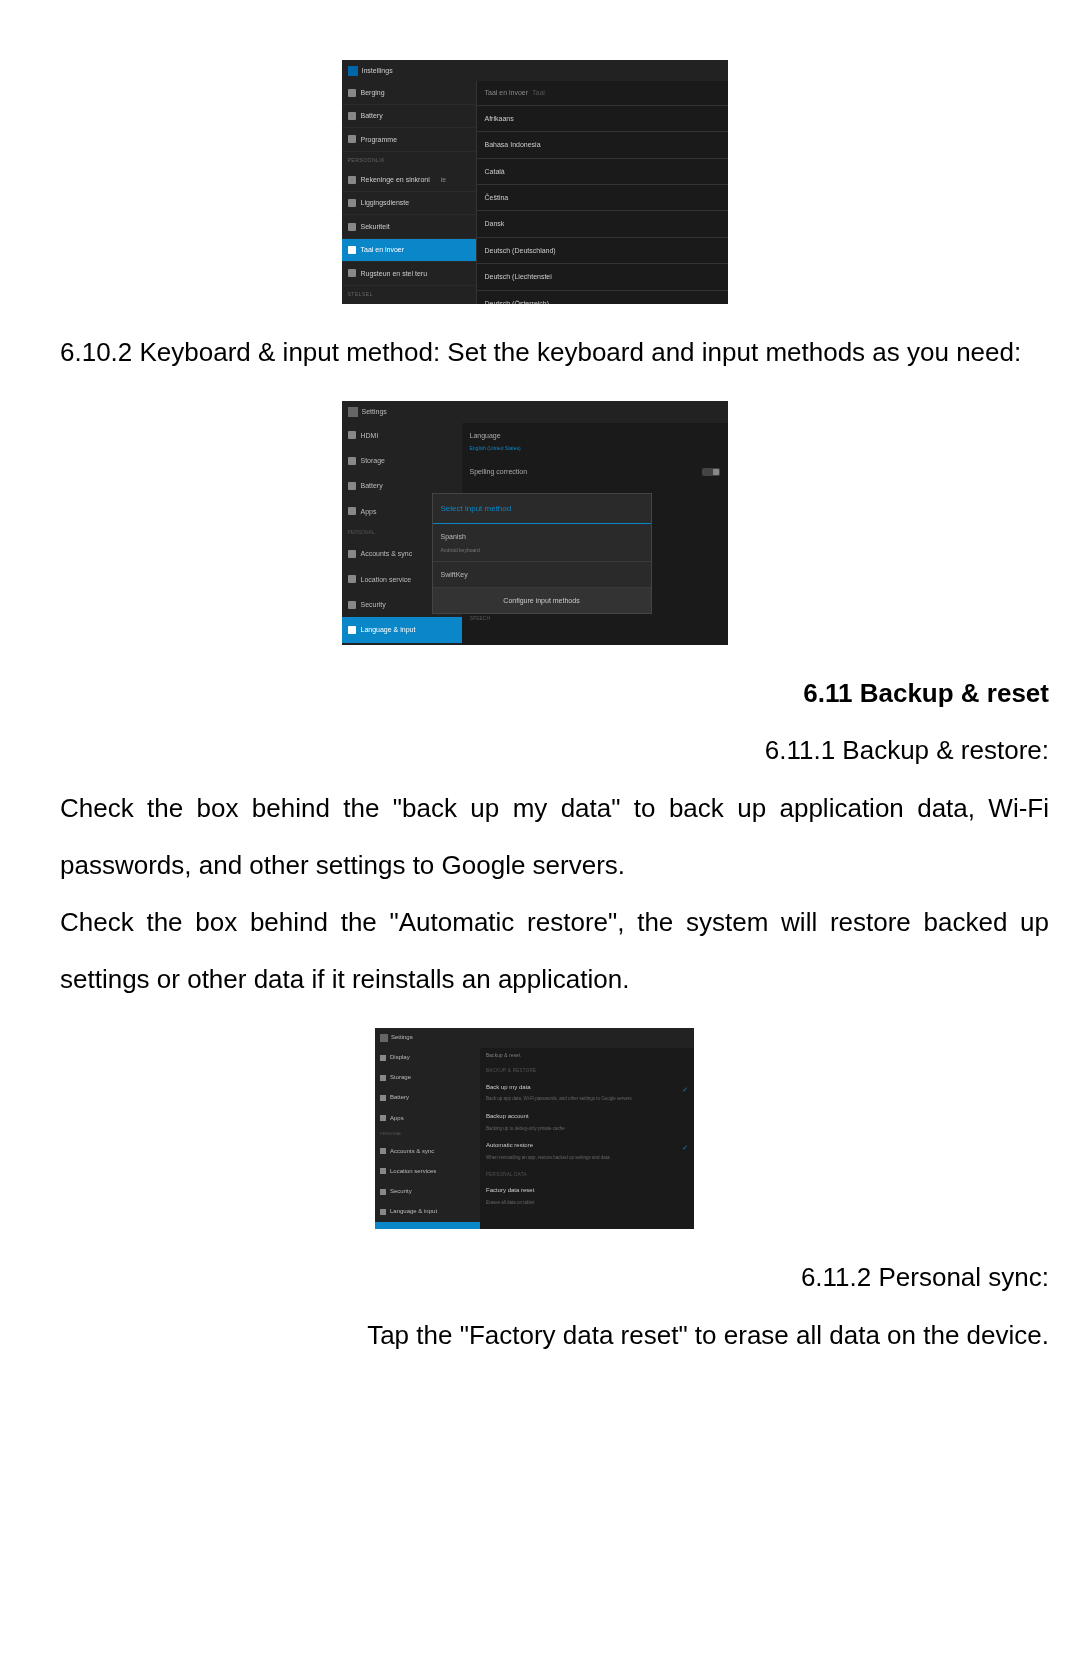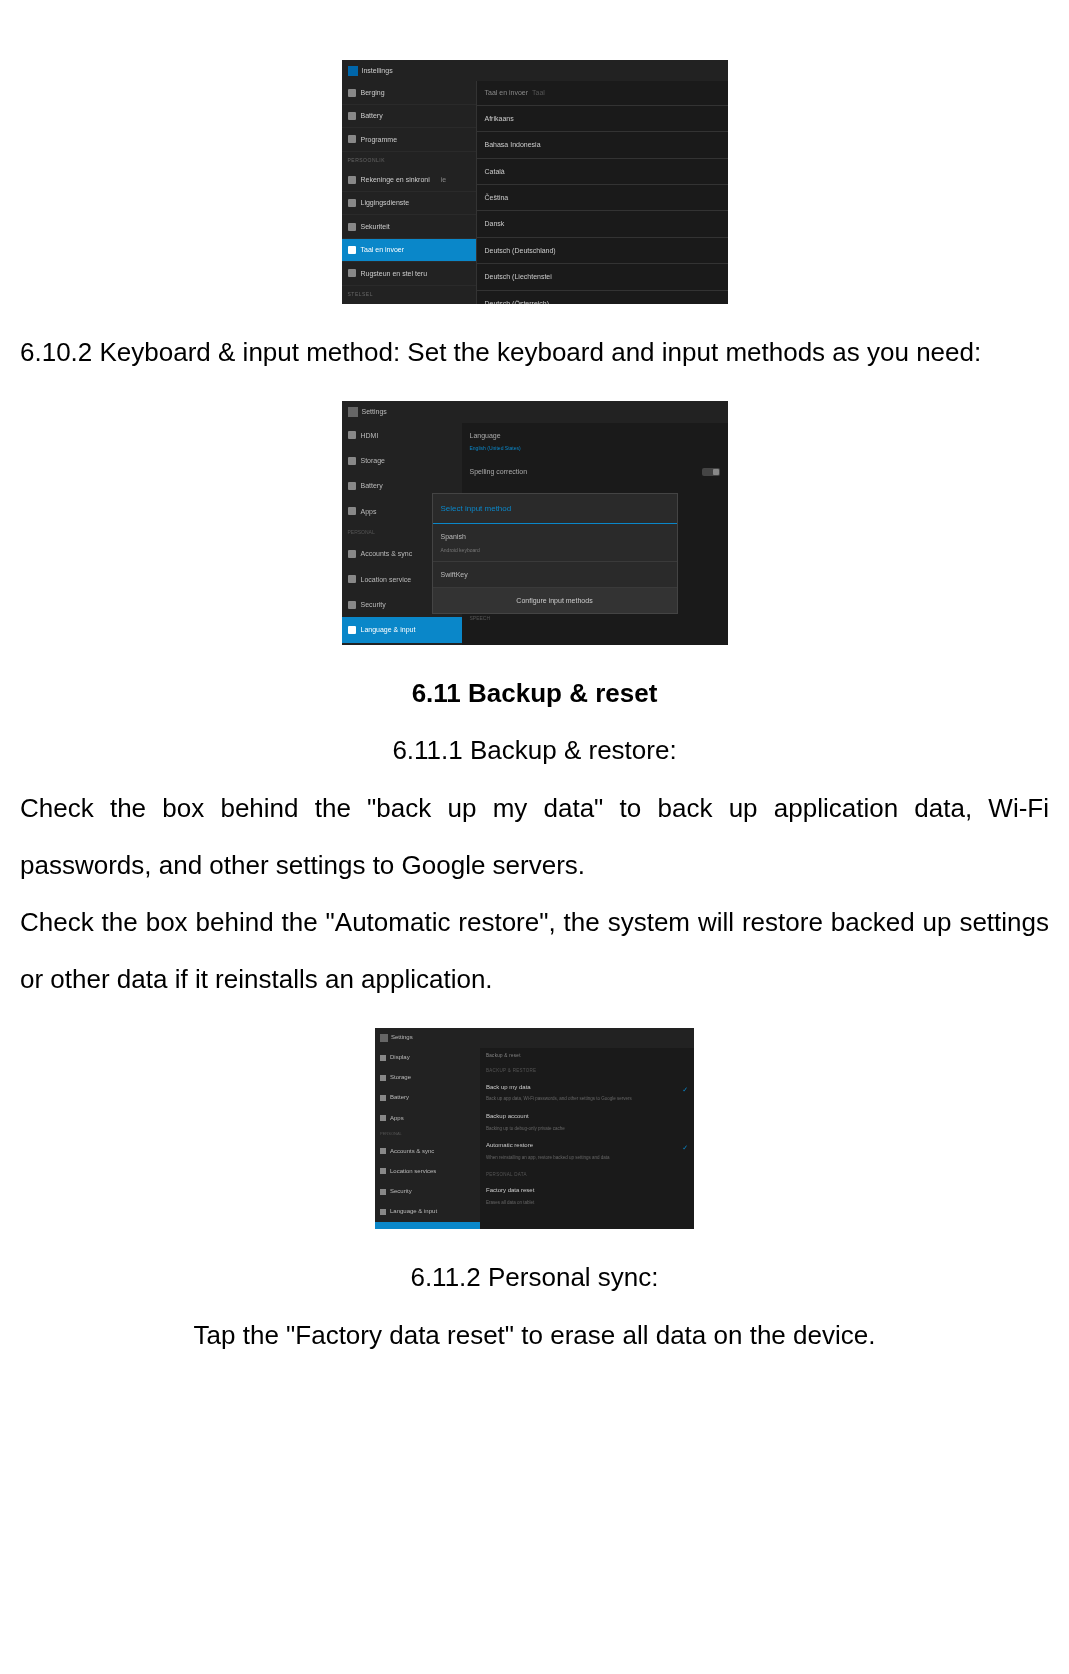--- a/index.html
+++ b/index.html
@@ -5,22 +5,22 @@
     * { box-sizing: border-box; margin: 0; padding: 0; }
     body {
       font-family: Arial, sans-serif;
       background: #fff;
       color: #000;
       width: 1069px;
       padding: 40px 20px 40px 20px;
       font-size: 26px;
       line-height: 2.2;
     }
-    .doc-text { text-align: justify; }
-    .doc-text-left { text-align: center; }
+    .doc-text { text-align: justify; margin-left: 40px; }
+    .doc-text-left { text-align: right; }
     .bold { font-weight: bold; }
     .screenshot { display: block; margin: 20px auto; }
 
     
     .ss1 {
       width: 386px; height: 244px;
       background: #1a1a1a; color: #ccc;
       font-size: 7px; position: relative;
       display: flex; flex-direction: column;
       overflow: hidden;
@@ -45,21 +45,21 @@
     .ss2-left { width:120px; background:#222;}
     .ss2-right { flex:1; background:#1a1a1a;}
     .ss2-item { padding:5px 6px; display:flex; align-items:center; gap:5px;}
     .ss2-item .ico{width:8px;height:8px;background:#888;border-radius:1px;flex-shrink:0;}
     .ss2-item.sel { background:#0a87c9; color:#fff;}
     .ss2-sechdr { padding:3px 6px; color:#555; font-size:5px;}
     .ss2-r-item { padding:5px 8px; color:#aaa; display:flex; justify-content:space-between; align-items:center;}
     .ss2-slider { width:18px; height:8px; background:#444; border-radius:2px; position:relative;}
     .ss2-slider::after{content:"";position:absolute;right:1px;top:1px;width:6px;height:6px;background:#888;border-radius:1px;}
     .ss2-chk { color:#0a87c9; font-size:9px;}
-    .ss2-dialog { position:absolute; left:90px; top:70px; width:246px; background:#2a2a2a; border:1px solid #444; z-index:10;}
+    .ss2-dialog { position:absolute; left:90px; top:70px; width:220px; background:#2a2a2a; border:1px solid #444; z-index:10;}
     .ss2-dlg-hdr { padding:6px 8px; color:#0a87c9; border-bottom:1px solid #0a87c9; font-size:8px;}
     .ss2-dlg-item { padding:5px 8px; border-bottom:1px solid #3a3a3a;}
     .ss2-dlg-item .sub{color:#777; font-size:5px; display:block;}
     .ss2-dlg-btn { padding:5px 8px; text-align:center; background:#333; color:#ccc;}
 
     
     .ss3 { width: 319px; height: 201px; background:#1a1a1a; color:#bbb; font-size:6px; display:flex; flex-direction:column; overflow:hidden;}
     .ss3-title { background:#222; padding:3px 5px; display:flex; align-items:center; gap:3px;}
     .ss3-title .sq{width:8px;height:8px;background:#666;}
     .ss3-body { flex:1; display:flex;}

